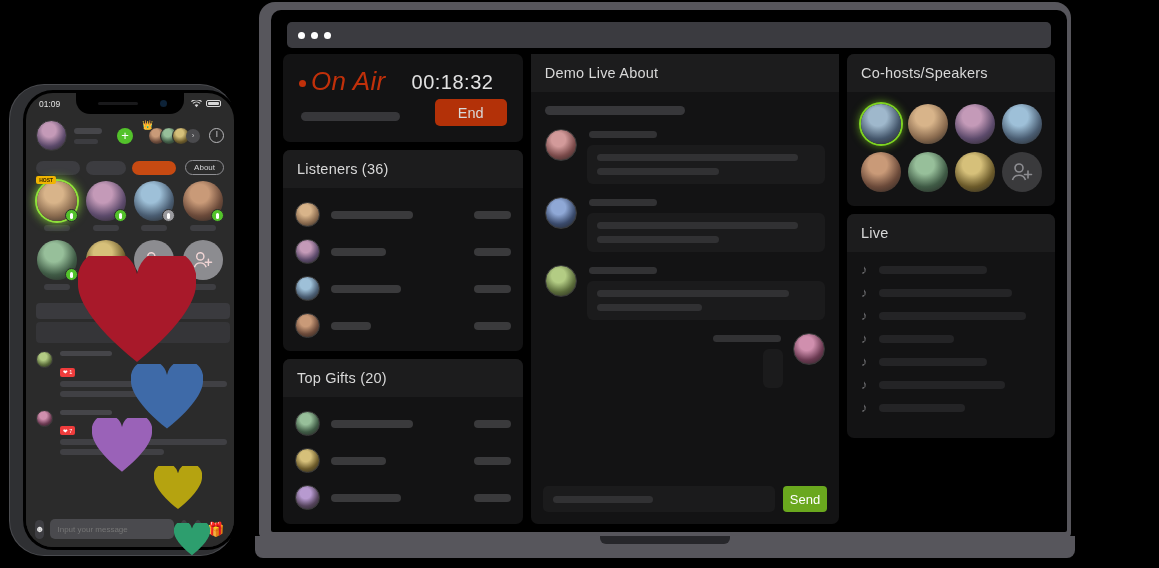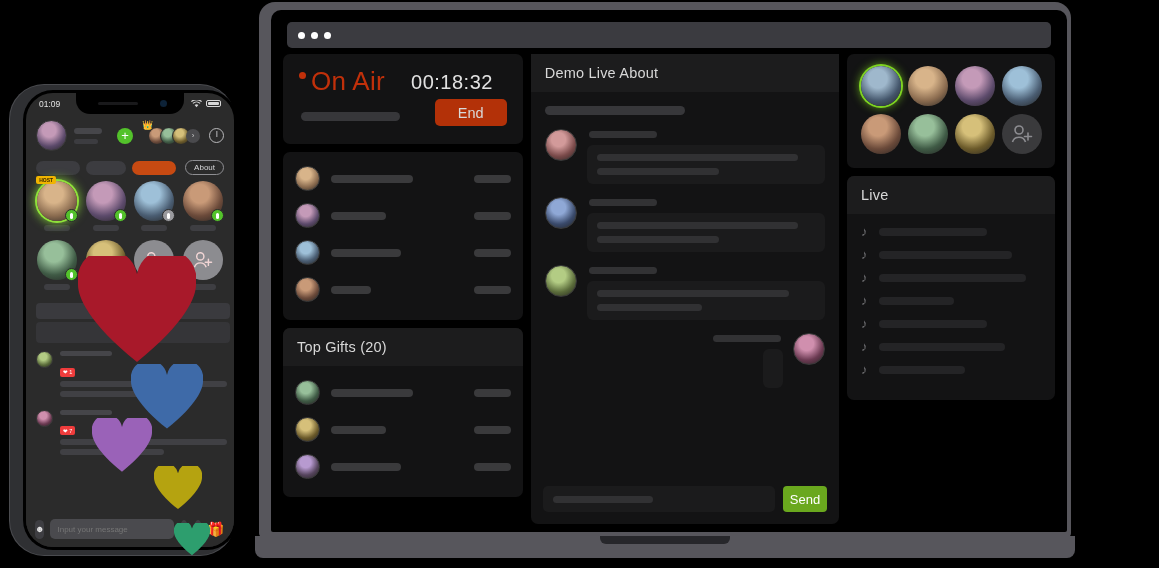--- a/index.html
+++ b/index.html
@@ -53,21 +53,21 @@
 
   .card { background: #131314; border-radius: 7px; overflow: hidden; }
   .card-head {
     background: #1c1c1d; padding: 11px 14px;
     color: #d8d8d8; font-size: 14.5px; letter-spacing: .2px;
   }
 
   
   .onair-card { background: #131314; border-radius: 7px; padding: 14px 16px 14px 16px; height: 90px; position: relative; }
   .onair-row { display: flex; align-items: flex-start; }
-  .onair-left { display: flex; gap: 5px; }
+  .onair-left { display: flex; align-items: center; gap: 5px; font-style: italic; }
   .onair-dot { width: 7px; height: 7px; border-radius: 50%; background: #c1300a; margin-top: 4px; }
   .onair-text { color: #c1300a; font-size: 26px; line-height: 26px; letter-spacing: .3px; }
   .onair-timer { color: #e2e2e2; font-size: 20px; line-height: 28px; margin-left: 26px; letter-spacing: .5px; }
   .end-btn {
     position: absolute; right: 16px; top: 45px; width: 72px; height: 27px;
     background: #b33108; color: #d9d9d9; font-size: 14.5px;
     border: none; border-radius: 5px; cursor: pointer;
     font-family: "Liberation Sans", sans-serif;
   }
   .onair-bar { position: absolute; left: 18px; top: 58px; width: 99px; height: 9px; background: #37373a; border-radius: 5px; }
@@ -223,20 +223,21 @@
                   <span class="onair-dot"></span>
                   <span class="onair-text">On Air</span>
                 </div>
                 <span class="onair-timer">00:18:32</span>
               </div>
               <div class="onair-bar"></div>
               <button class="end-btn">End</button>
             </div>
 
             <div class="card">
+              <div class="card-head">Listeners (36)</div>
               <div class="list-body" id="listeners-rows">
                   <div class="list-row">
                     <span class="av av28" style="background: radial-gradient(circle at 42% 32%, rgb(216, 180, 138) 0%, rgb(216, 180, 138) 26%, rgb(138, 107, 79) 62%, rgb(33, 32, 31) 100%) 0% 0% / cover;"></span>
                     <span class="row-name" style="width: 82px;"></span>
                     <span class="row-tail"></span>
                   </div>
                   <div class="list-row">
                     <span class="av av28" style="background: radial-gradient(circle at 42% 32%, rgb(196, 154, 184) 0%, rgb(196, 154, 184) 26%, rgb(92, 74, 107) 62%, rgb(33, 32, 31) 100%) 0% 0% / cover;"></span>
                     <span class="row-name" style="width: 55px;"></span>
                     <span class="row-tail"></span>
@@ -330,20 +331,21 @@
                     <span class="bl"></span>
                   </div>
                 <button class="send-btn">Send</button>
               </div>
             </div>
           </div>
 
           <div class="col-right">
 
             <div class="card">
+              <div class="card-head">Co-hosts/Speakers</div>
               <div class="host-grid" id="host-grid">
                   <div class="host-av active" style="background: radial-gradient(circle at 42% 32%, rgb(159, 184, 204) 0%, rgb(159, 184, 204) 26%, rgb(68, 86, 107) 62%, rgb(33, 32, 31) 100%) 0% 0% / cover;"></div>
                   <div class="host-av" style="background: radial-gradient(circle at 42% 32%, rgb(216, 180, 138) 0%, rgb(216, 180, 138) 26%, rgb(138, 107, 79) 62%, rgb(33, 32, 31) 100%) 0% 0% / cover;"></div>
                   <div class="host-av" style="background: radial-gradient(circle at 42% 32%, rgb(196, 154, 184) 0%, rgb(196, 154, 184) 26%, rgb(92, 74, 107) 62%, rgb(33, 32, 31) 100%) 0% 0% / cover;"></div>
                   <div class="host-av" style="background: radial-gradient(circle at 42% 32%, rgb(158, 192, 216) 0%, rgb(158, 192, 216) 26%, rgb(74, 93, 114) 62%, rgb(33, 32, 31) 100%) 0% 0% / cover;"></div>
                   <div class="host-av" style="background: radial-gradient(circle at 42% 32%, rgb(201, 154, 120) 0%, rgb(201, 154, 120) 26%, rgb(107, 74, 58) 62%, rgb(33, 32, 31) 100%) 0% 0% / cover;"></div>
                   <div class="host-av" style="background: radial-gradient(circle at 42% 32%, rgb(151, 191, 154) 0%, rgb(151, 191, 154) 26%, rgb(63, 90, 69) 62%, rgb(33, 32, 31) 100%) 0% 0% / cover;"></div>
                   <div class="host-av" style="background: radial-gradient(circle at 42% 32%, rgb(214, 192, 122) 0%, rgb(214, 192, 122) 26%, rgb(107, 90, 42) 62%, rgb(33, 32, 31) 100%) 0% 0% / cover;"></div>
                   <div class="add-host">
                     <svg width="22" height="20" viewBox="0 0 22 20">

